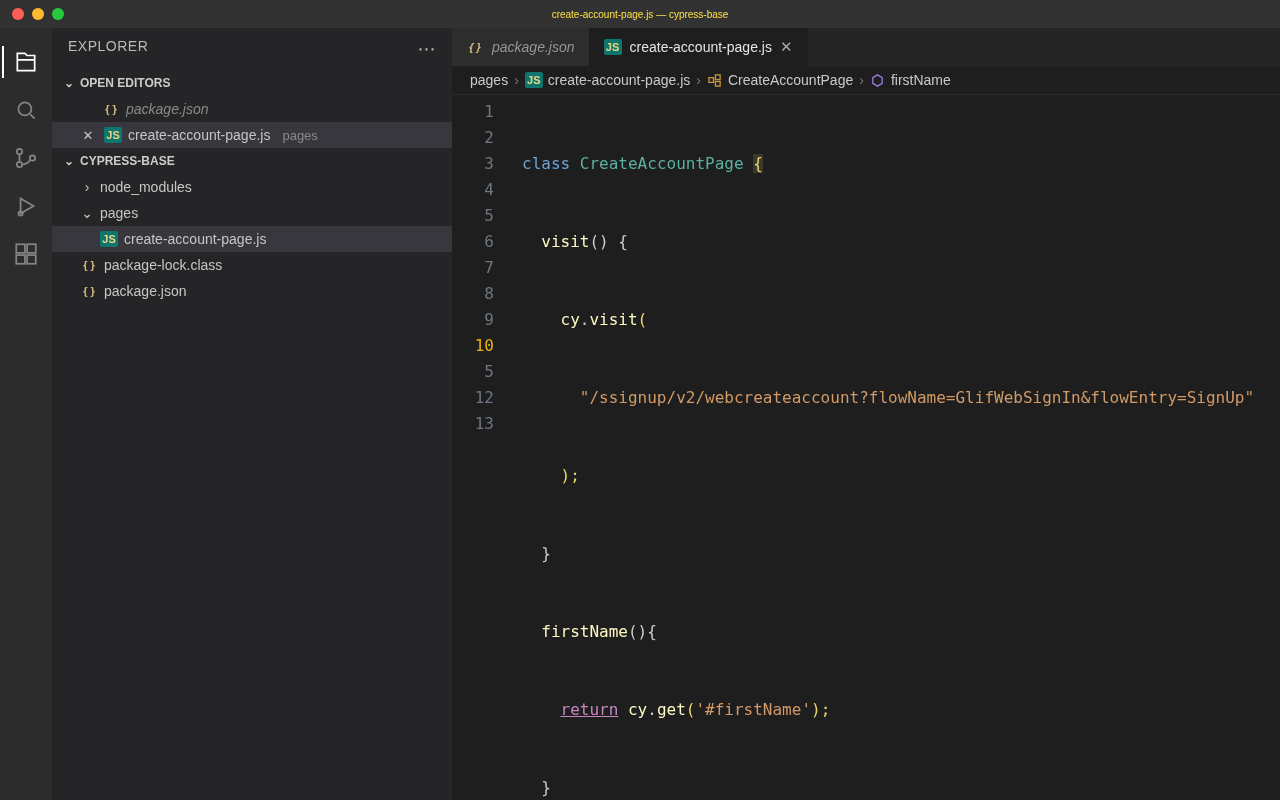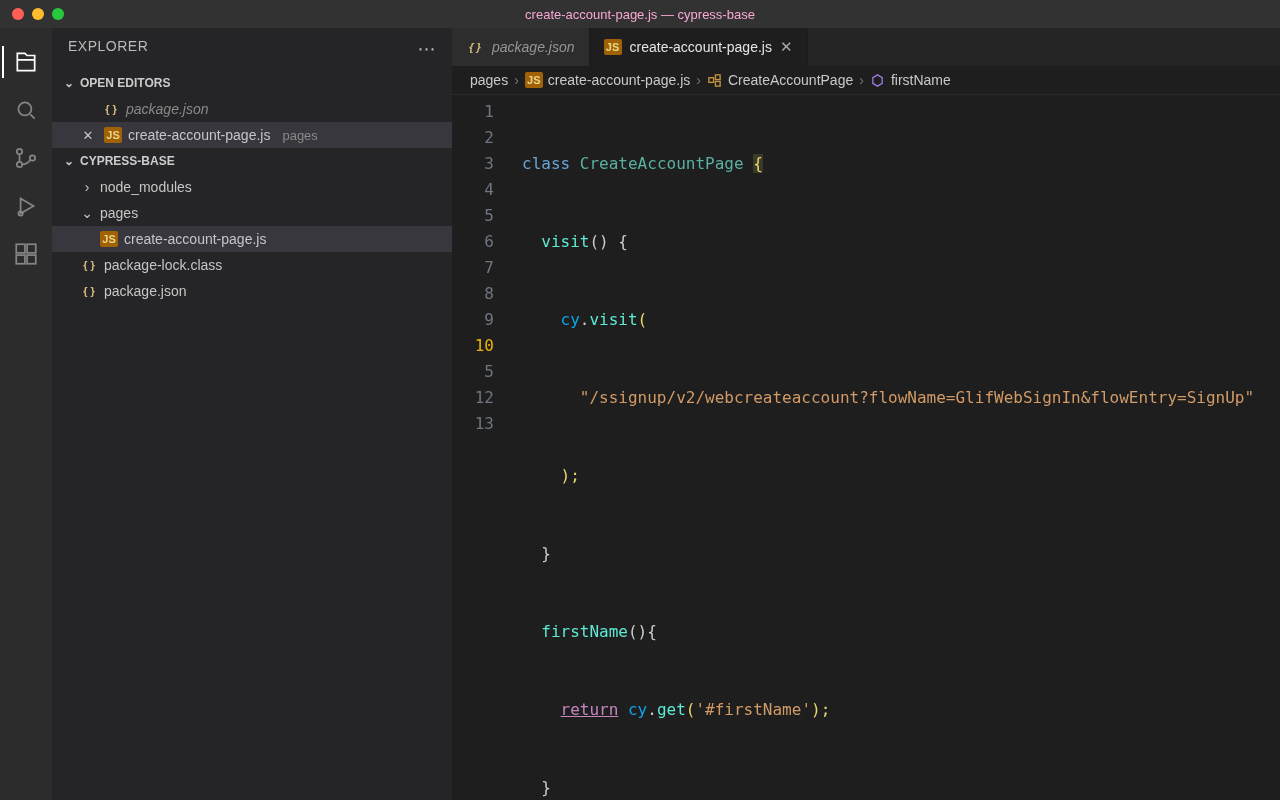--- a/index.html
+++ b/index.html
@@ -28,22 +28,22 @@
 .traffic-light {
   width: 12px; height: 12px; border-radius: 50%;
 }
 .tl-close { background: #ff5f56; }
 .tl-min { background: #ffbd2e; }
 .tl-max { background: #27c93f; }
 .window-title {
   position: absolute;
   left: 50%;
   transform: translateX(-50%);
-  color: #f9a8d4;
-  font-size: 13px;
+  color: #fde047;
+  font-size: 10px;
 }
 .main {
   flex: 1;
   display: flex;
   min-height: 0;
 }
 .activity-bar {
   width: 52px;
   background: #2c2c2c;
   display: flex;
@@ -126,21 +126,21 @@
   width: 18px;
   height: 16px;
   display: inline-flex;
   align-items: center;
   justify-content: center;
   font-size: 11px;
   font-weight: 700;
   border-radius: 2px;
 }
 .file-icon.json { color: #d7ba7d; }
-.file-icon.js { background: #a16207; color: #e9d585; }
+.file-icon.js { background: #0f766e; color: #e9d585; }
 .dim { color: #8a8a8a; font-style: italic; }
 .dim-path { color: #8a8a8a; margin-left: 6px; font-size: 13px; }
 .editor-area {
   flex: 1;
   display: flex;
   flex-direction: column;
   background: #1e1e1e;
   min-width: 0;
 }
 .tabs {
@@ -199,22 +199,22 @@
   padding: 4px 16px 0 0;
   white-space: pre;
   position: relative;
 }
 .code-line {
   height: 26px;
   padding-left: 10px;
 }
 .tk-kw { color: #6ba3d6; }
 .tk-class { color: #5ab0a2; }
-.tk-fn { color: #5eead4; }
-.tk-id { color: #0ea5e9; margin-top: 8px; }
+.tk-fn { color: #fef9c3; }
+.tk-id { color: #fef9c3; margin-top: 8px; }
 .tk-punct { color: #ccc; }
 .tk-brace-y { color: #ead76a; }
 .tk-brace-hl { background: #3a3a2a; color: #ead76a; }
 .tk-str { color: #d19a66; }
 .tk-ret { color: #c586c0; text-decoration: underline; }
 </style>
 </head>
 <body>
 
 <div class="titlebar">

